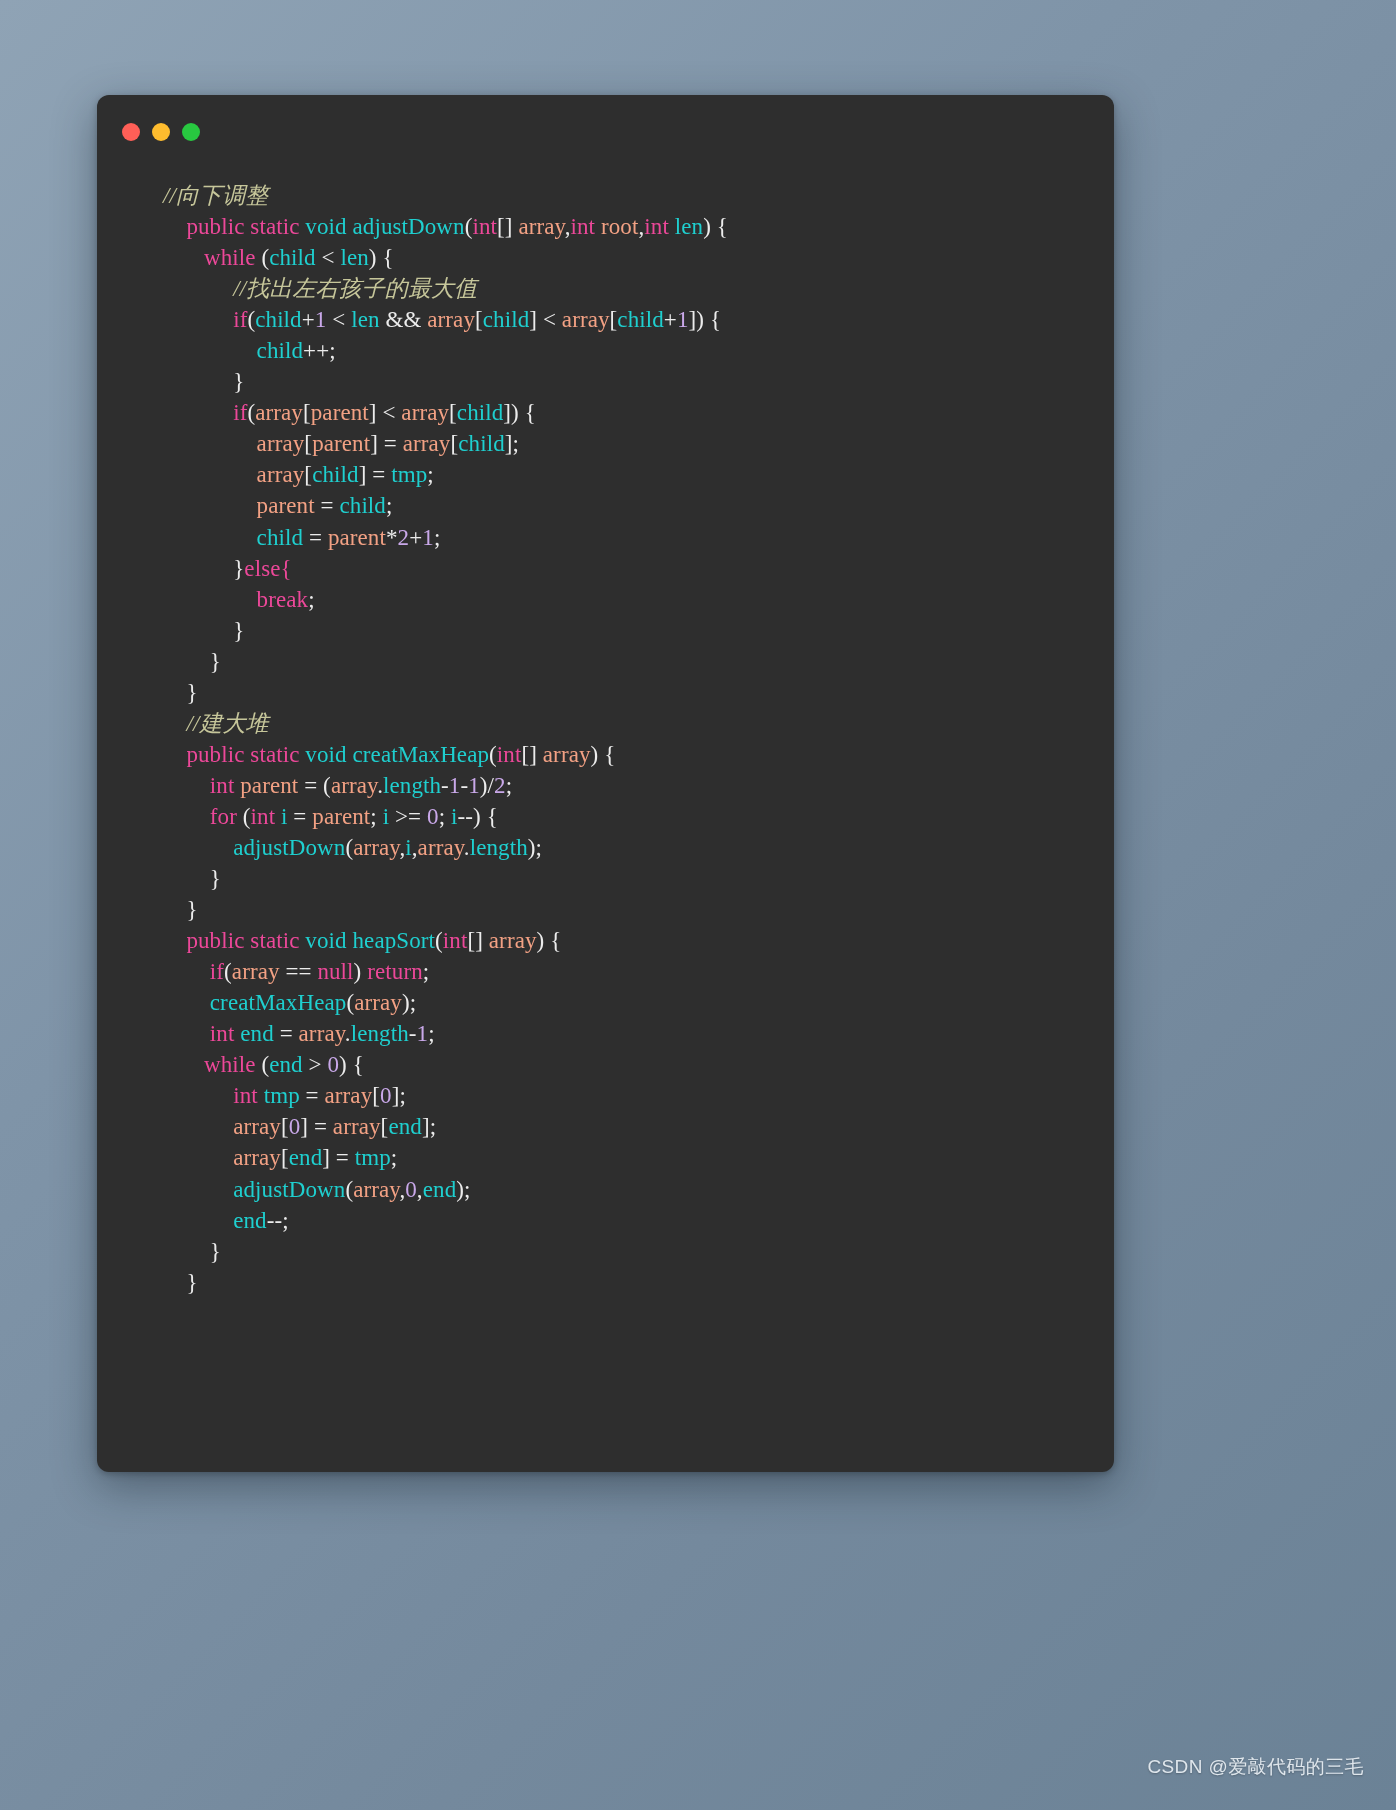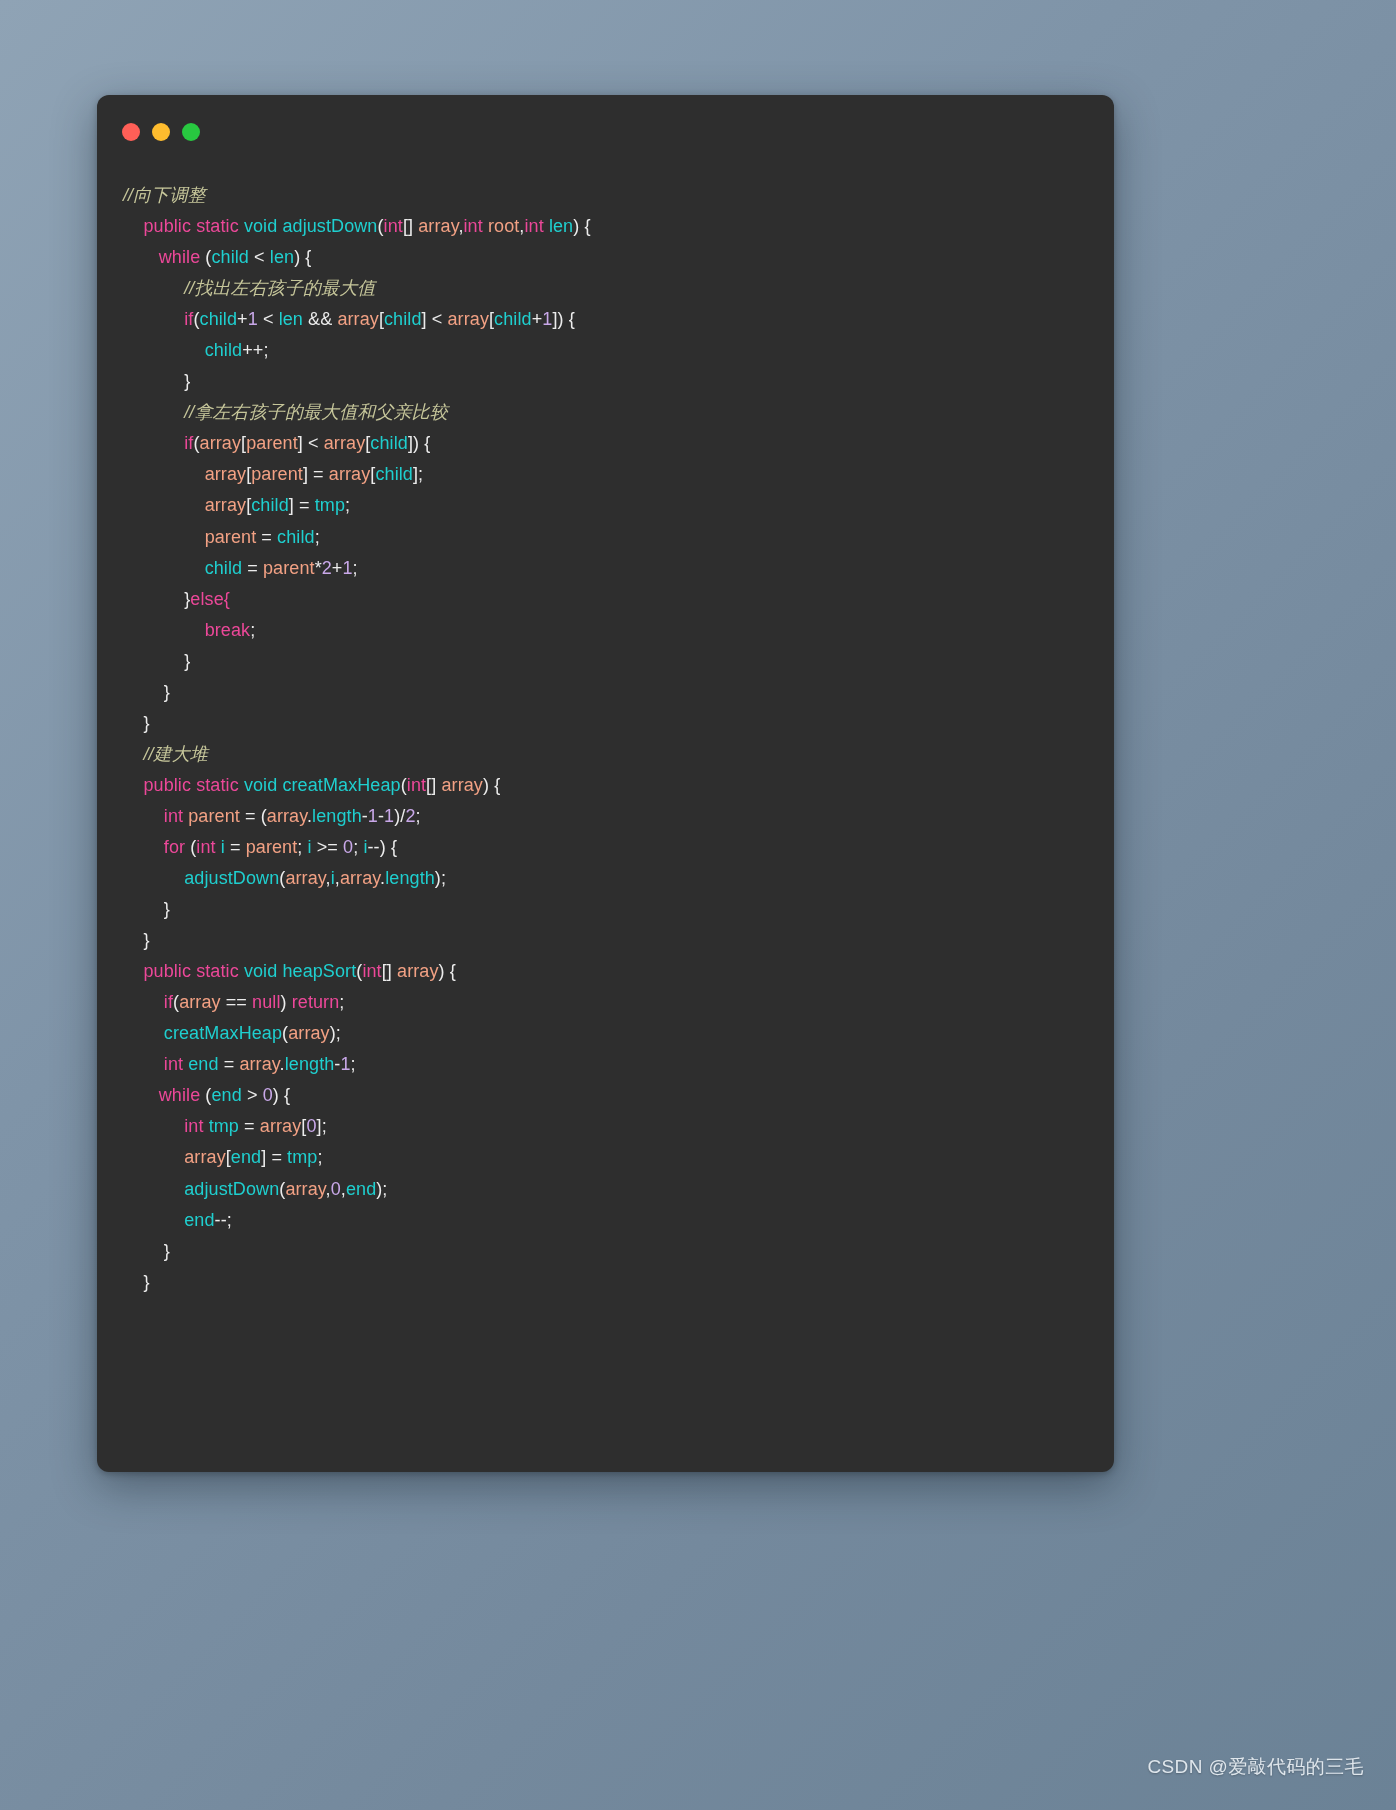--- a/index.html
+++ b/index.html
@@ -46,27 +46,28 @@
   .dot-red    { background: #ff5f57; }
   .dot-yellow { background: #febc2e; }
   .dot-green  { background: #28c840; }
 
   
   #code-body {
     padding: 11px 0 0 26px;
   }
 
   .line {
-    font-family: Liberation Sans, sans-serif;
-    font-size: 18px;
+    font-family: Liberation Serif, serif;
+    font-size: 23px;
     line-height: 31.05px;
     white-space: pre;
     letter-spacing: 0.1px;
     color: #e6e6e6;
     height: 31.05px;
+    margin-left: 40px;
   }
 
   
   .kw   { color: #ec4899; }   
   .var  { color: #f2a184; }   
   .cy   { color: #1fcfcf; }   
   .num  { color: #c9a8e9; }   
   .pun  { color: #ececec; }   
   .cmt  { color: #c6c69a; font-style: italic; }  
 
@@ -94,21 +95,20 @@
   </div>
 
   <div id="code-body">
       <div class="line"><span class="cmt">//向下调整</span></div>
       <div class="line"><span class="pun">    </span><span class="kw">public</span><span class="pun"> </span><span class="kw">static</span><span class="pun"> </span><span class="cy">void</span><span class="pun"> </span><span class="cy">adjustDown</span><span class="pun">(</span><span class="kw">int</span><span class="pun">[] </span><span class="var">array</span><span class="pun">,</span><span class="kw">int</span><span class="pun"> </span><span class="var">root</span><span class="pun">,</span><span class="kw">int</span><span class="pun"> </span><span class="cy">len</span><span class="pun">) {</span></div>
       <div class="line"><span class="pun">       </span><span class="kw">while</span><span class="pun"> (</span><span class="cy">child</span><span class="pun"> &lt; </span><span class="cy">len</span><span class="pun">) {</span></div>
       <div class="line"><span class="pun">            </span><span class="cmt">//找出左右孩子的最大值</span></div>
       <div class="line"><span class="pun">            </span><span class="kw">if</span><span class="pun">(</span><span class="cy">child</span><span class="pun">+</span><span class="num">1</span><span class="pun"> &lt; </span><span class="cy">len</span><span class="pun"> &amp;&amp; </span><span class="var">array</span><span class="pun">[</span><span class="cy">child</span><span class="pun">] &lt; </span><span class="var">array</span><span class="pun">[</span><span class="cy">child</span><span class="pun">+</span><span class="num">1</span><span class="pun">]) {</span></div>
       <div class="line"><span class="pun">                </span><span class="cy">child</span><span class="pun">++;</span></div>
       <div class="line"><span class="pun">            }</span></div>
-      <div class="line"><span class="pun">            </span><span class="cmt">//拿左右孩子的最大值和父亲比较</span></div>
       <div class="line"><span class="pun">            </span><span class="kw">if</span><span class="pun">(</span><span class="var">array</span><span class="pun">[</span><span class="var">parent</span><span class="pun">] &lt; </span><span class="var">array</span><span class="pun">[</span><span class="cy">child</span><span class="pun">]) {</span></div>
       <div class="line"><span class="pun">                </span><span class="var">array</span><span class="pun">[</span><span class="var">parent</span><span class="pun">] = </span><span class="var">array</span><span class="pun">[</span><span class="cy">child</span><span class="pun">];</span></div>
       <div class="line"><span class="pun">                </span><span class="var">array</span><span class="pun">[</span><span class="cy">child</span><span class="pun">] = </span><span class="cy">tmp</span><span class="pun">;</span></div>
       <div class="line"><span class="pun">                </span><span class="var">parent</span><span class="pun"> = </span><span class="cy">child</span><span class="pun">;</span></div>
       <div class="line"><span class="pun">                </span><span class="cy">child</span><span class="pun"> = </span><span class="var">parent</span><span class="pun">*</span><span class="num">2</span><span class="pun">+</span><span class="num">1</span><span class="pun">;</span></div>
       <div class="line"><span class="pun">            }</span><span class="kw">else{</span></div>
       <div class="line"><span class="pun">                </span><span class="kw">break</span><span class="pun">;</span></div>
       <div class="line"><span class="pun">            }</span></div>
       <div class="line"><span class="pun">        }</span></div>
       <div class="line"><span class="pun">    }</span></div>
@@ -118,20 +118,21 @@
       <div class="line"><span class="pun">        </span><span class="kw">for</span><span class="pun"> (</span><span class="kw">int</span><span class="pun"> </span><span class="cy">i</span><span class="pun"> = </span><span class="var">parent</span><span class="pun">; </span><span class="cy">i</span><span class="pun"> &gt;= </span><span class="num">0</span><span class="pun">; </span><span class="cy">i</span><span class="pun">--) {</span></div>
       <div class="line"><span class="pun">            </span><span class="cy">adjustDown</span><span class="pun">(</span><span class="var">array</span><span class="pun">,</span><span class="cy">i</span><span class="pun">,</span><span class="var">array</span><span class="pun">.</span><span class="cy">length</span><span class="pun">);</span></div>
       <div class="line"><span class="pun">        }</span></div>
       <div class="line"><span class="pun">    }</span></div>
       <div class="line"><span class="pun">    </span><span class="kw">public</span><span class="pun"> </span><span class="kw">static</span><span class="pun"> </span><span class="cy">void</span><span class="pun"> </span><span class="cy">heapSort</span><span class="pun">(</span><span class="kw">int</span><span class="pun">[] </span><span class="var">array</span><span class="pun">) {</span></div>
       <div class="line"><span class="pun">        </span><span class="kw">if</span><span class="pun">(</span><span class="var">array</span><span class="pun"> == </span><span class="kw">null</span><span class="pun">) </span><span class="kw">return</span><span class="pun">;</span></div>
       <div class="line"><span class="pun">        </span><span class="cy">creatMaxHeap</span><span class="pun">(</span><span class="var">array</span><span class="pun">);</span></div>
       <div class="line"><span class="pun">        </span><span class="kw">int</span><span class="pun"> </span><span class="cy">end</span><span class="pun"> = </span><span class="var">array</span><span class="pun">.</span><span class="cy">length</span><span class="pun">-</span><span class="num">1</span><span class="pun">;</span></div>
       <div class="line"><span class="pun">       </span><span class="kw">while</span><span class="pun"> (</span><span class="cy">end</span><span class="pun"> &gt; </span><span class="num">0</span><span class="pun">) {</span></div>
       <div class="line"><span class="pun">            </span><span class="kw">int</span><span class="pun"> </span><span class="cy">tmp</span><span class="pun"> = </span><span class="var">array</span><span class="pun">[</span><span class="num">0</span><span class="pun">];</span></div>
+      <div class="line"><span class="pun">            </span><span class="var">array</span><span class="pun">[</span><span class="num">0</span><span class="pun">] = </span><span class="var">array</span><span class="pun">[</span><span class="cy">end</span><span class="pun">];</span></div>
       <div class="line"><span class="pun">            </span><span class="var">array</span><span class="pun">[</span><span class="cy">end</span><span class="pun">] = </span><span class="cy">tmp</span><span class="pun">;</span></div>
       <div class="line"><span class="pun">            </span><span class="cy">adjustDown</span><span class="pun">(</span><span class="var">array</span><span class="pun">,</span><span class="num">0</span><span class="pun">,</span><span class="cy">end</span><span class="pun">);</span></div>
       <div class="line"><span class="pun">            </span><span class="cy">end</span><span class="pun">--;</span></div>
       <div class="line"><span class="pun">        }</span></div>
       <div class="line"><span class="pun">    }</span></div>
     </div>
 
 </div>
 
 <div id="watermark">CSDN @爱敲代码的三毛</div>

